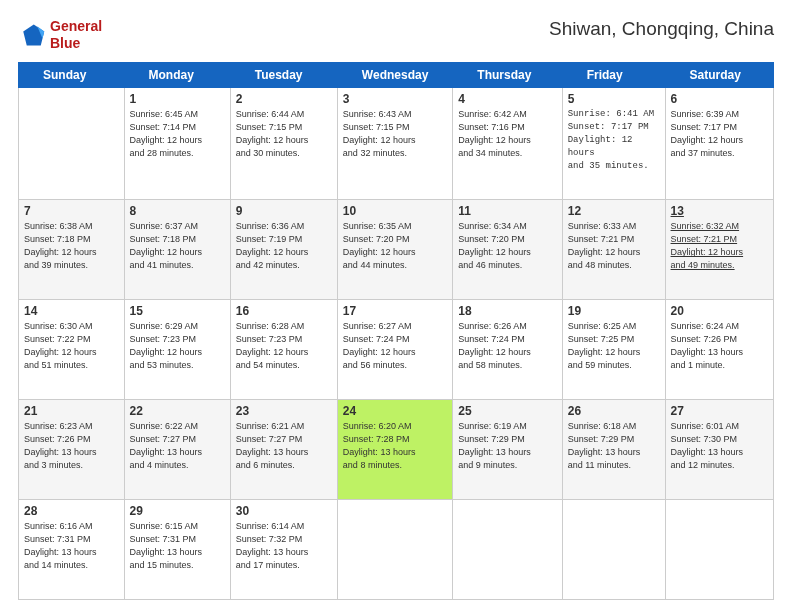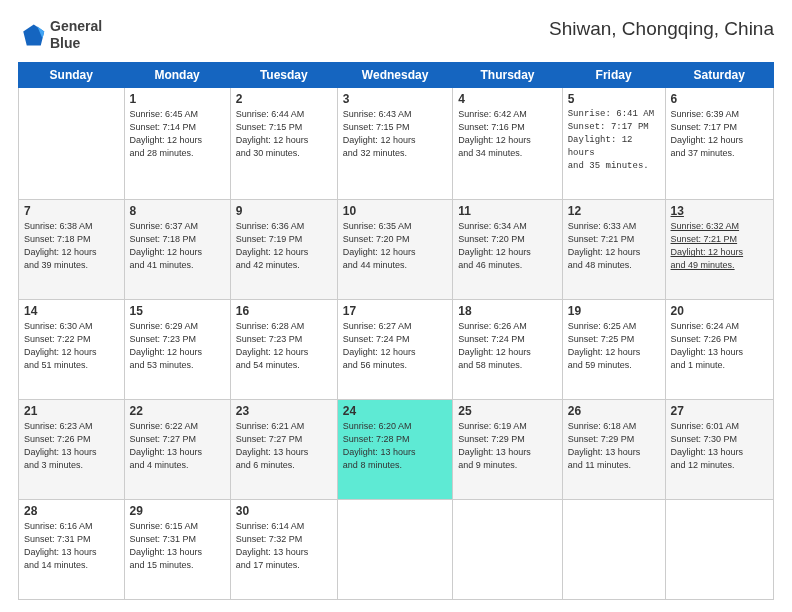--- a/index.html
+++ b/index.html
@@ -28,21 +28,21 @@
       align-items: center;
       gap: 4px;
     }
     .logo-text {
       font-size: 14px;
       font-weight: bold;
       color: #333;
       line-height: 1.2;
     }
     .logo-text span {
-      color: #404040;
+      color: #b91c1c;
     }
     .logo-icon {
       width: 28px;
       height: 28px;
     }
     .title-block {
       text-align: right;
     }
     .main-title {
       font-size: 32px;
@@ -59,21 +59,21 @@
       border-collapse: collapse;
       width: 100%;
       flex: 1;
     }
     .calendar th {
       background: #1565c0;
       color: #fff;
       font-size: 12px;
       font-weight: bold;
       padding: 5px 24px;
-      text-align: center;
+      text-align: left;
       border: 1px solid #1565c0;
     }
     .calendar td {
       border: 1px solid #ccc;
       vertical-align: top;
       padding: 4px 5px;
       font-size: 9.5px;
       color: #333;
       width: 113px;
       height: 80px;
@@ -296,21 +296,21 @@
 Daylight: 13 hours
 and 4 minutes.</div>
           </td>
           <td style="background: rgb(245, 245, 245);">
             <span class="day-num">23</span>
             <div class="cell-text" style="white-space: pre-line;">Sunrise: 6:21 AM
 Sunset: 7:27 PM
 Daylight: 13 hours
 and 6 minutes.</div>
           </td>
-          <td style="background: #5eead4;">
+          <td style="background: #bef264;">
             <span class="day-num">24</span>
             <div class="cell-text" style="white-space: pre-line;">Sunrise: 6:20 AM
 Sunset: 7:28 PM
 Daylight: 13 hours
 and 8 minutes.</div>
           </td>
           <td style="background: rgb(245, 245, 245);">
             <span class="day-num">25</span>
             <div class="cell-text" style="white-space: pre-line;">Sunrise: 6:19 AM
 Sunset: 7:29 PM

